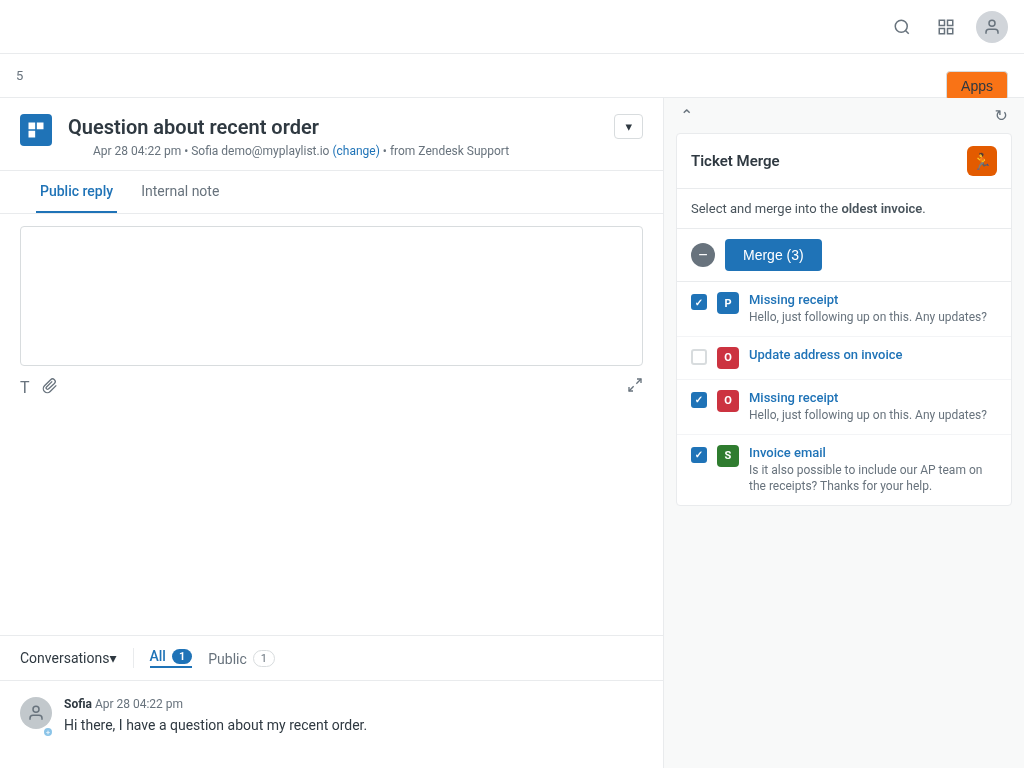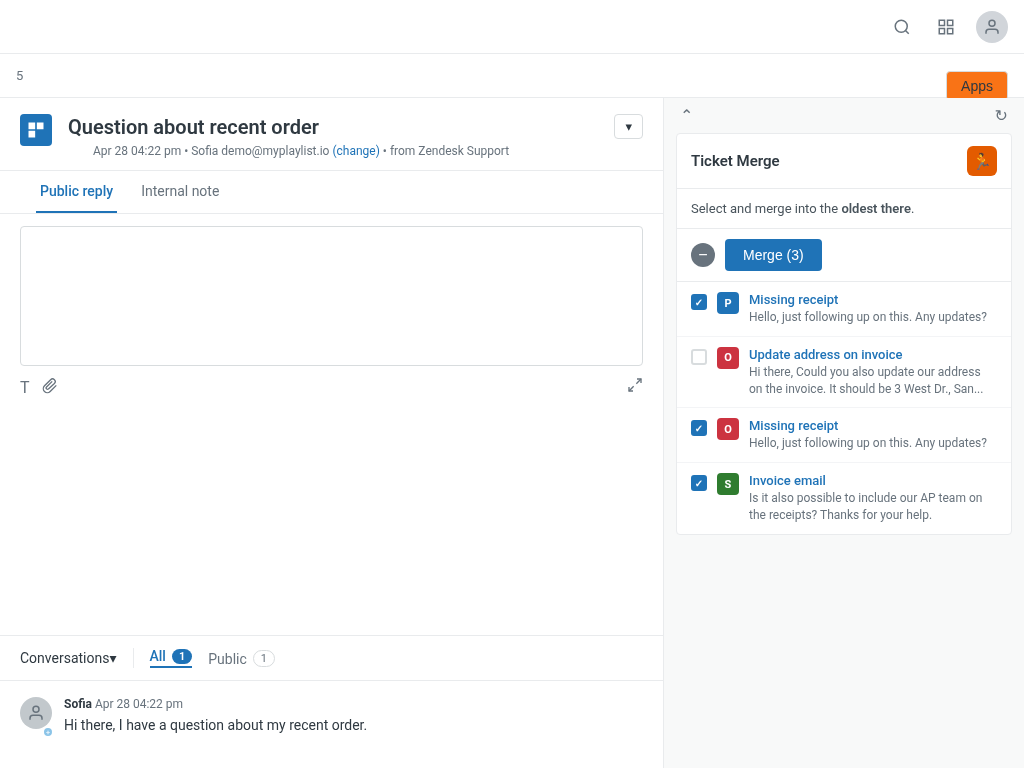--- a/index.html
+++ b/index.html
@@ -368,21 +368,21 @@
       <button class="refresh-btn">↻</button>
     </div>
 
     <div class="widget">
       <div class="widget-header">
         <span class="widget-title">Ticket Merge</span>
         <div class="widget-icon">🏃</div>
       </div>
 
       <div class="merge-description">
-        <span>Select and merge into the </span><strong>oldest there</strong><span>.</span>
+        <span>Select and merge into the </span><strong>oldest invoice</strong><span>.</span>
       </div>
 
       <div class="merge-actions">
         <button class="minus-btn">−</button>
         <button class="merge-btn">Merge (3)</button>
       </div>
 
       <div>
 
         <div class="ticket-item">
@@ -392,21 +392,20 @@
             <div class="ticket-item-title">Missing receipt</div>
             <div class="ticket-item-preview">Hello, just following up on this. Any updates?</div>
           </div>
         </div>
 
         <div class="ticket-item">
           <div class="ticket-item-checkbox"></div>
           <div class="ticket-item-avatar avatar-red">O</div>
           <div class="ticket-item-content">
             <div class="ticket-item-title">Update address on invoice</div>
-            <div class="ticket-item-preview">Hi there, Could you also update our address on the invoice. It should be 3 West Dr., San...</div>
           </div>
         </div>
 
         <div class="ticket-item">
           <div class="ticket-item-checkbox checked"></div>
           <div class="ticket-item-avatar avatar-red">O</div>
           <div class="ticket-item-content">
             <div class="ticket-item-title">Missing receipt</div>
             <div class="ticket-item-preview">Hello, just following up on this. Any updates?</div>
           </div>

